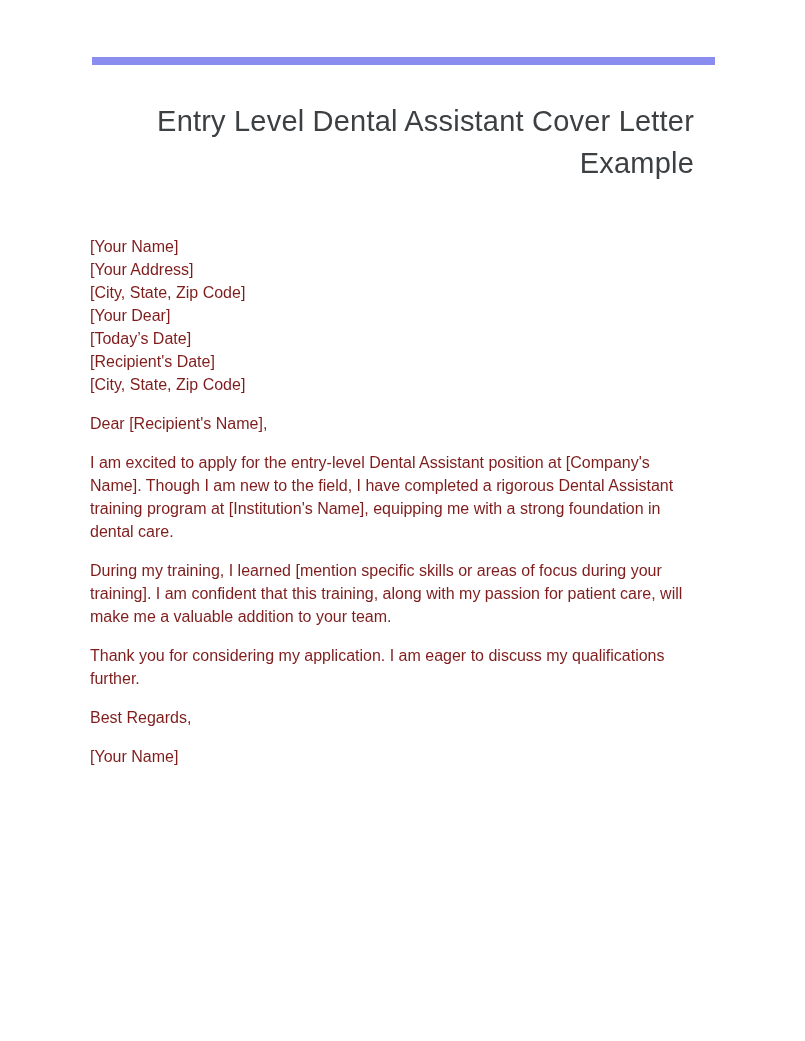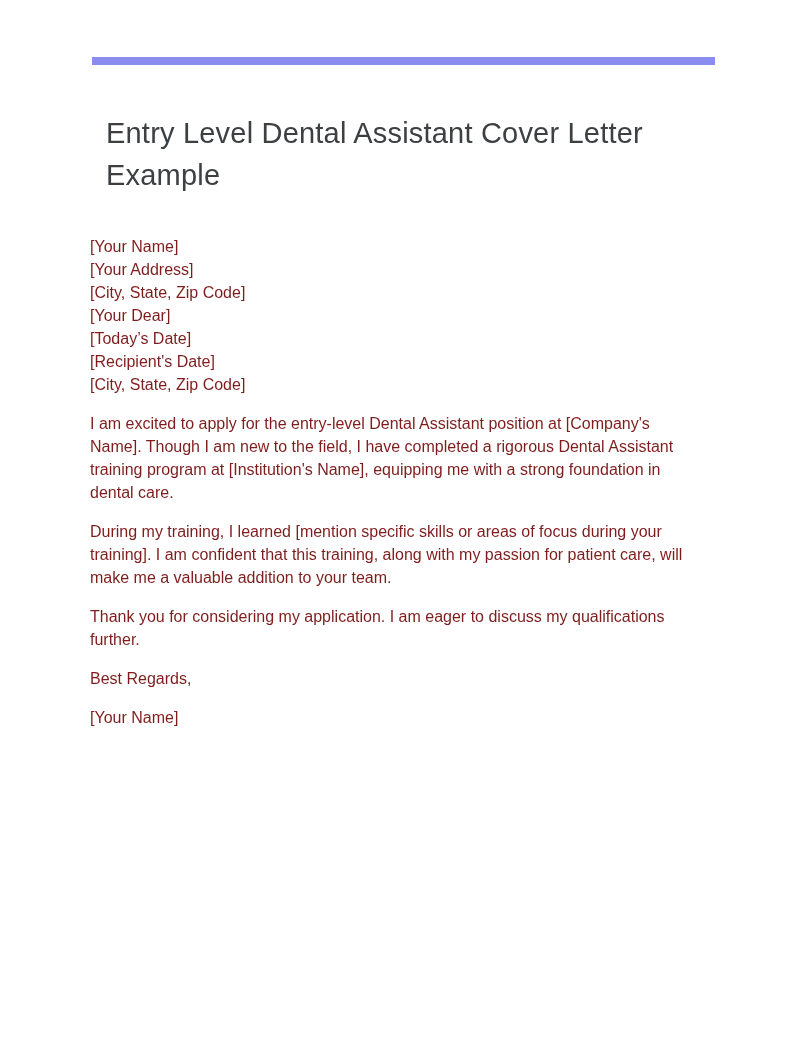--- a/index.html
+++ b/index.html
@@ -27,26 +27,26 @@
     top: 57px;
     width: 623px;
     height: 8px;
     background: #8b8cf0; 
   }
   .title {
     position: absolute;
     left: 90px;
     top: 96px;
     width: 600px;
-    margin: 16px;
+    margin: 4px;
     font-size: 29px;
     line-height: 42px;
     font-weight: 400;
     color: #3d4043;
-    text-align: left;
+    text-align: right;
     letter-spacing: 0.2px;
   }
   .letter {
     position: absolute;
     left: 90px;
     top: 235px;
     width: 600px;
     font-size: 16px;
     line-height: 23px;
     color: #414141;
@@ -78,20 +78,21 @@
     <div class="address-block">
       <div class="address-line">[Your Name]</div>
       <div class="address-line">[Your Address]</div>
       <div class="address-line">[City, State, Zip Code]</div>
       <div class="address-line">[Your Dear]</div>
       <div class="address-line">[Today’s Date]</div>
       <div class="address-line">[Recipient's Date]</div>
       <div class="address-line">[City, State, Zip Code]</div>
     </div>
 
+    <p>Dear [Recipient's Name],</p>
 
     <p>I am excited to apply for the entry-level Dental Assistant position at [Company's Name]. Though I am new to the field, I have completed a rigorous Dental Assistant training program at [Institution's Name], equipping me with a strong foundation in dental care.</p>
 
     <p>During my training, I learned [mention specific skills or areas of focus during your training]. I am confident that this training, along with my passion for patient care, will make me a valuable addition to your team.</p>
 
     <p>Thank you for considering my application. I am eager to discuss my qualifications further.</p>
 
     <p>Best Regards,</p>
 
     <p>[Your Name]</p>

